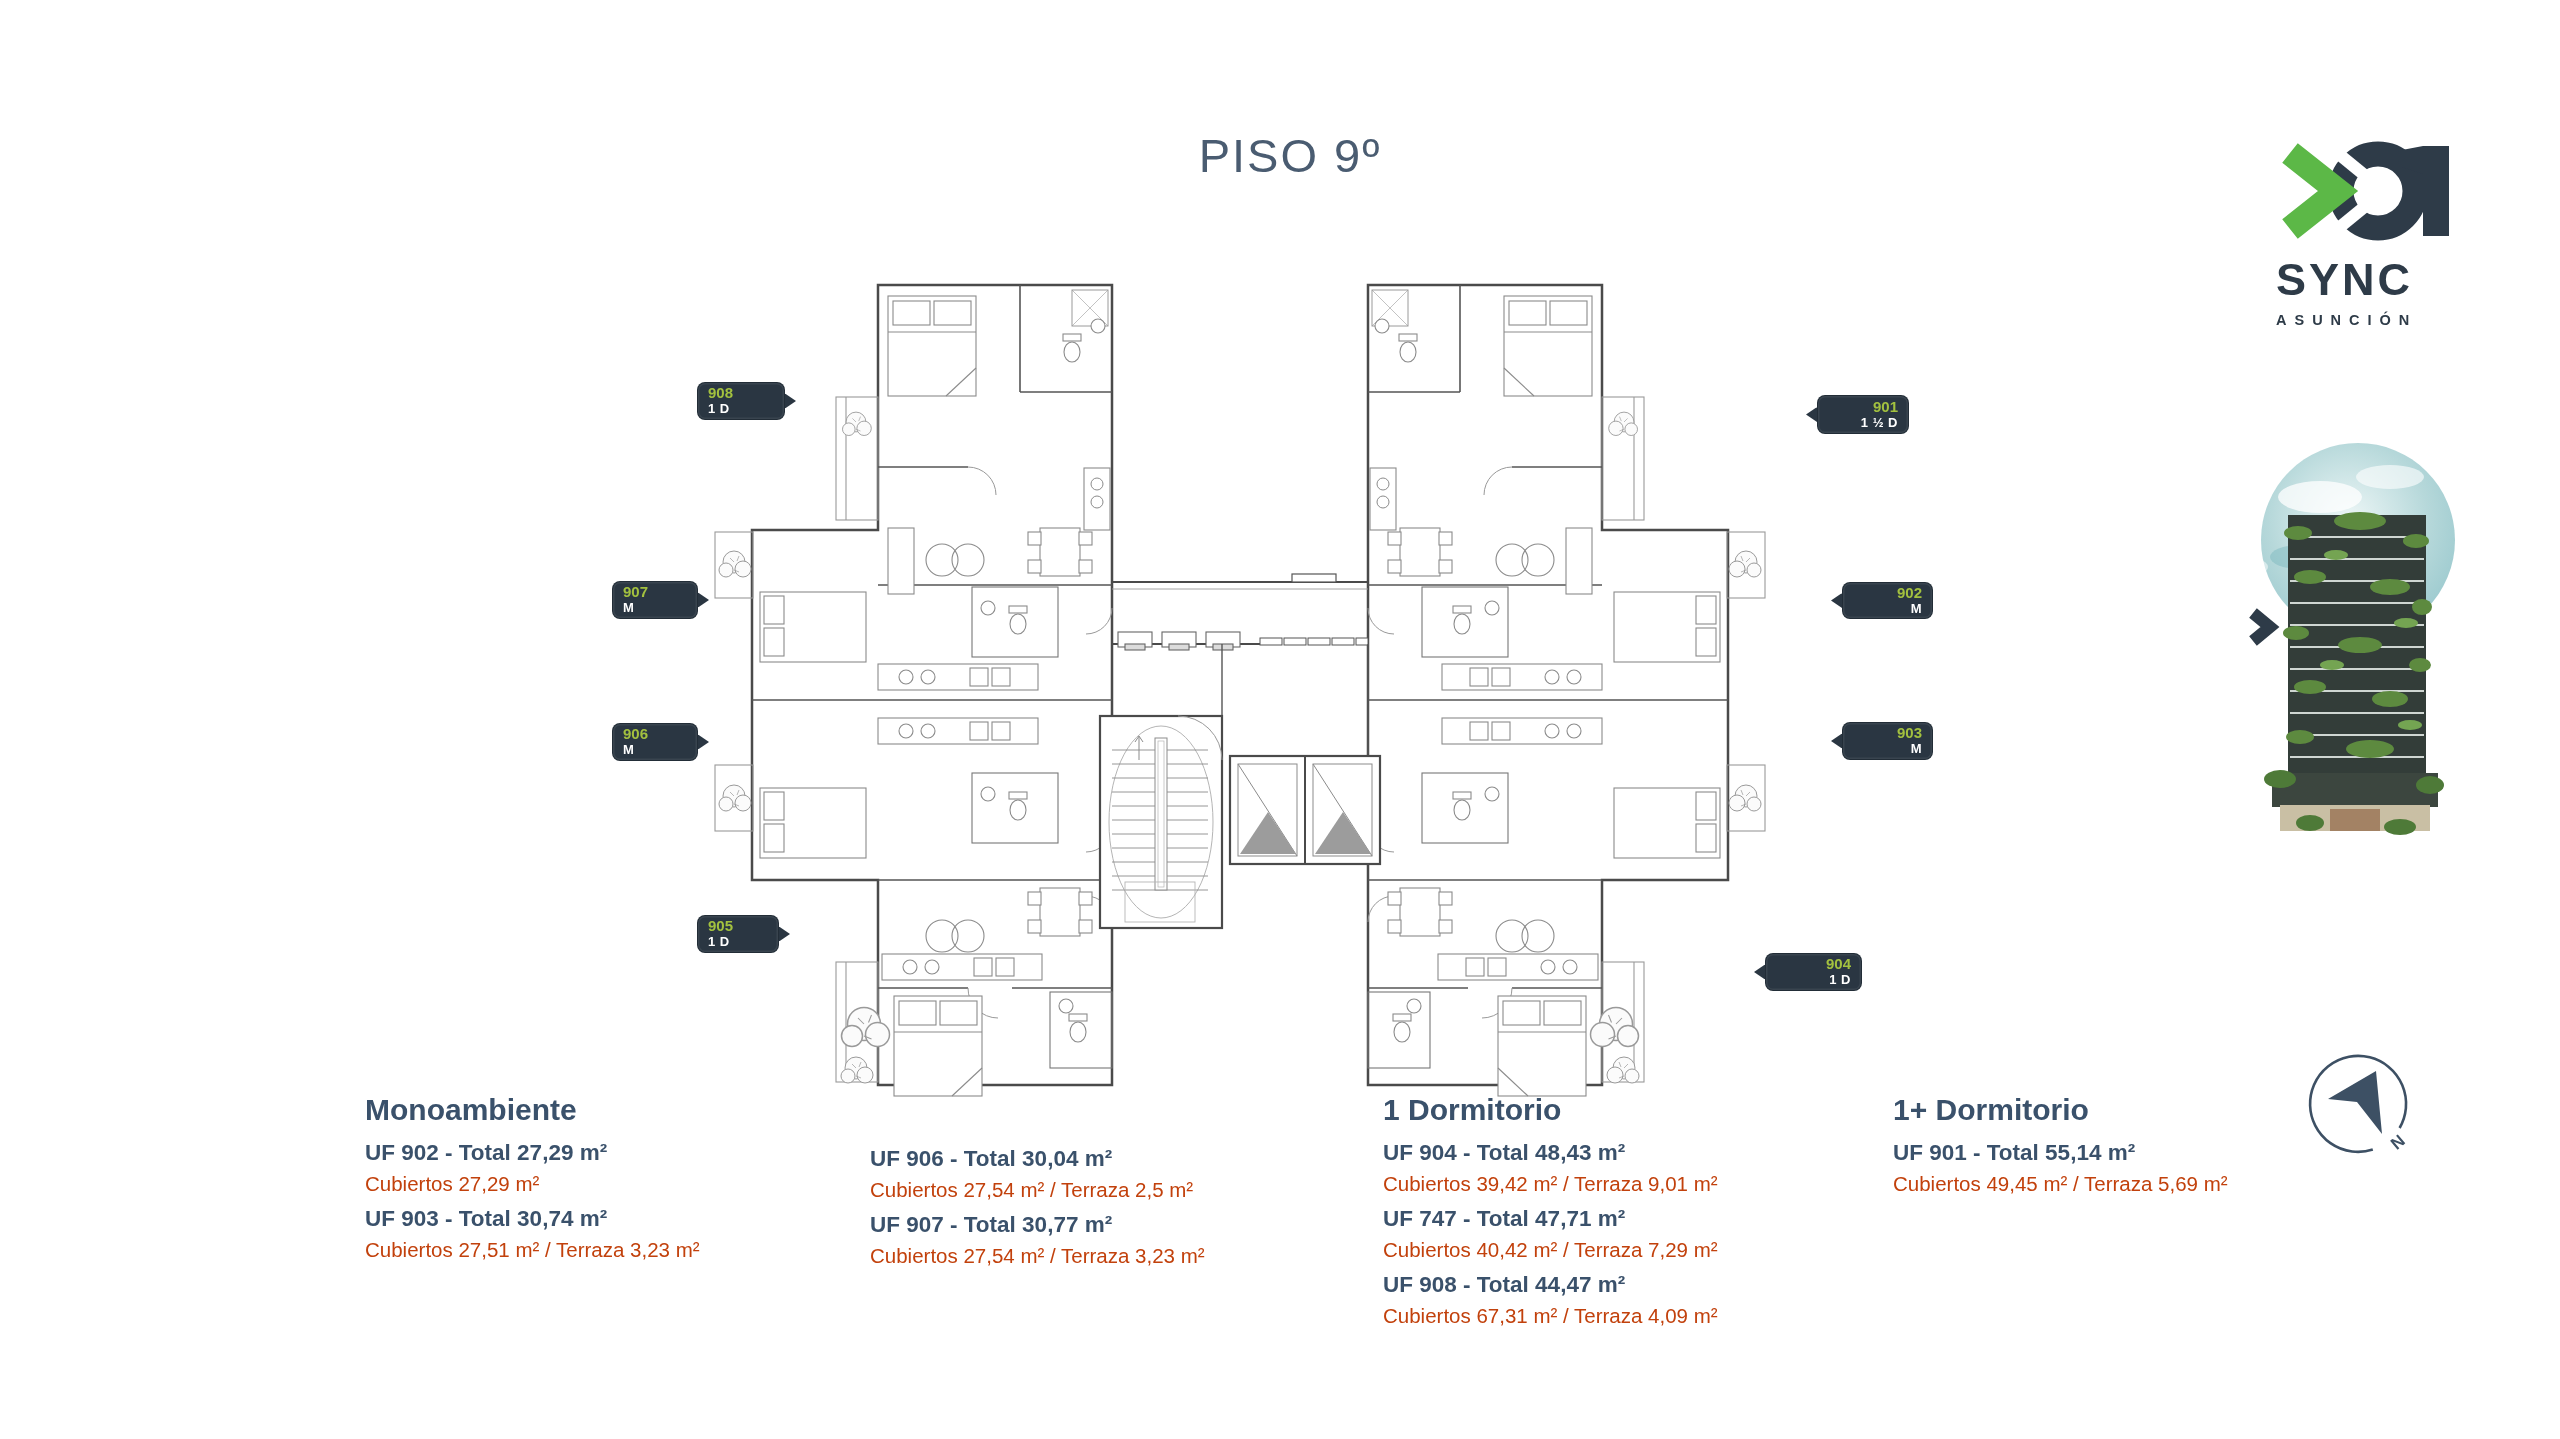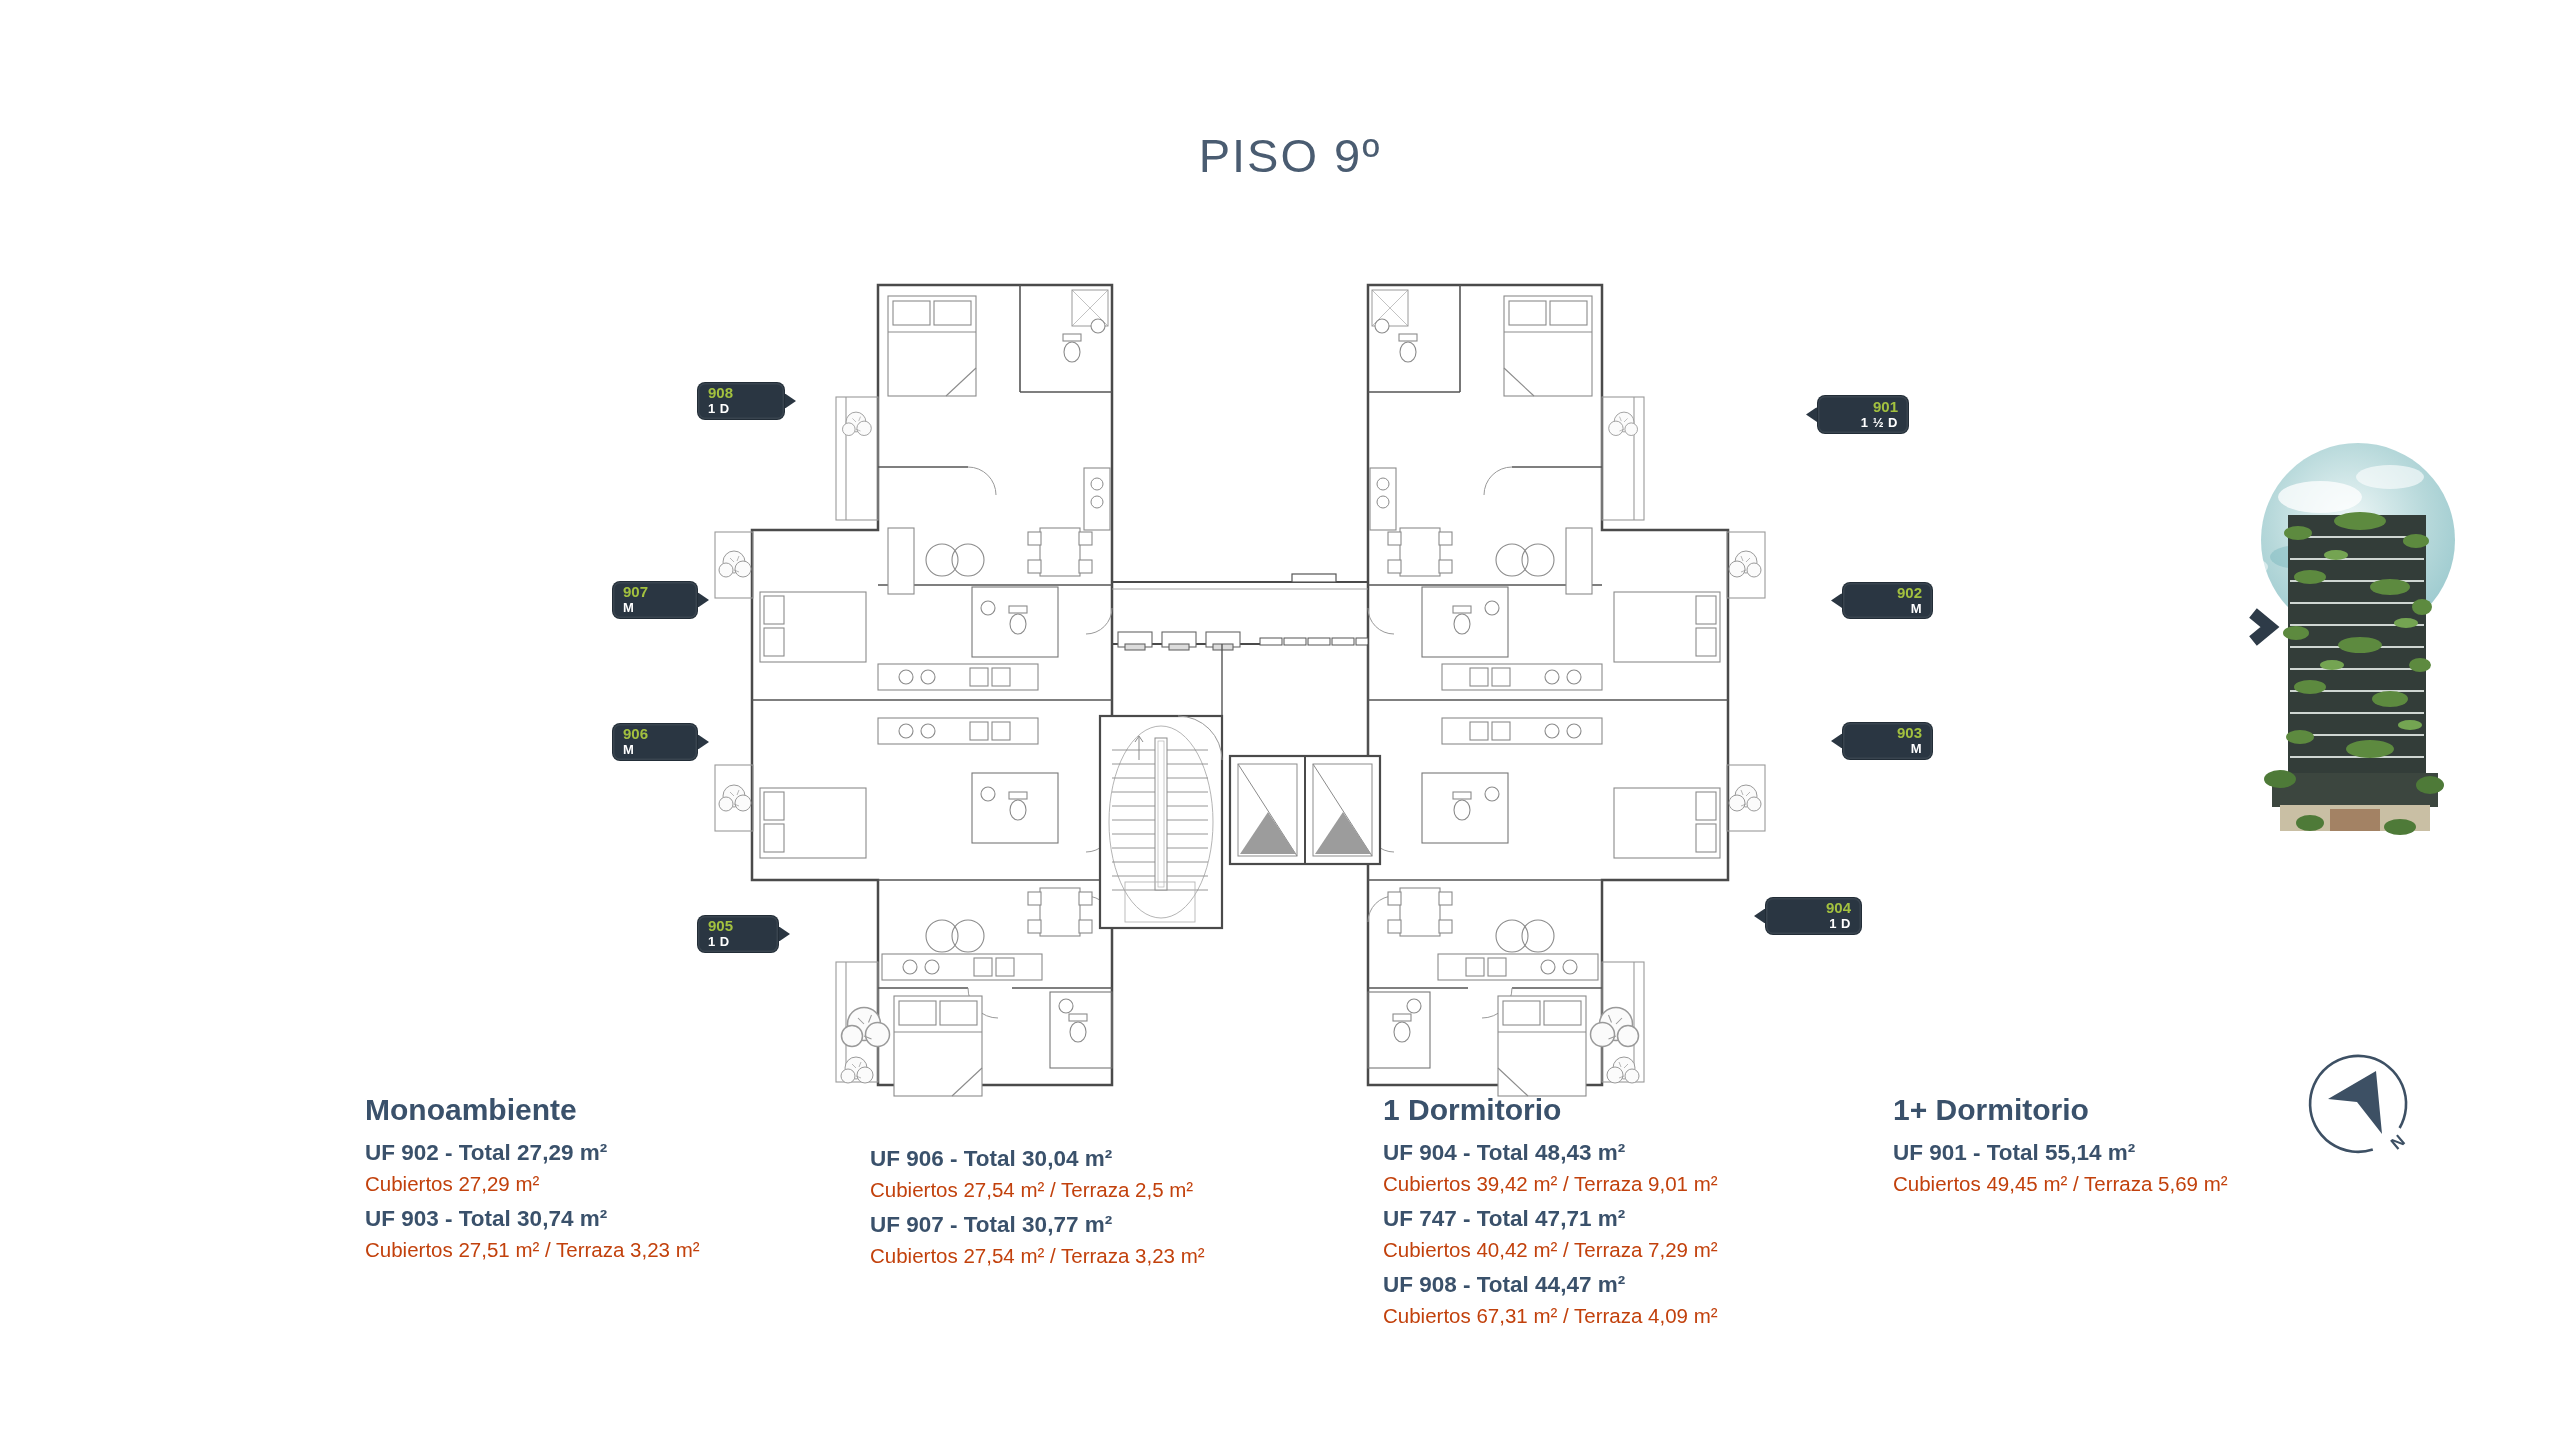--- a/index.html
+++ b/index.html
@@ -264,25 +264,37 @@
     <span class="tag-type">1 ½ D</span>
   </div>
   <div class="tag tag-left" style="left:1811px;top:583px;width:89px;height:35px">
     <span class="tag-num">902</span>
     <span class="tag-type">M</span>
   </div>
   <div class="tag tag-left" style="left:1811px;top:723px;width:89px">
     <span class="tag-num">903</span>
     <span class="tag-type">M</span>
   </div>
-  <div class="tag tag-left" style="left:1734px;top:898px;width:95px">
+  <div class="tag tag-left" style="left:1734px;top:954px;width:95px">
     <span class="tag-num">904</span>
     <span class="tag-type">1 D</span>
   </div>
 
+  <div class="logo">
+    <svg width="180" height="112" viewBox="0 0 180 112">
+      <circle cx="102" cy="55" r="37" fill="none" stroke="#2e3b48" stroke-width="25"></circle>
+      <path d="M48,6 L92,42" stroke="#ffffff" stroke-width="12" fill="none"></path>
+      <path d="M48,104 L92,68" stroke="#ffffff" stroke-width="12" fill="none"></path>
+      <path d="M14,17 L62,55 L14,93" stroke="#5cb847" stroke-width="25" fill="none"></path>
+      <rect x="147" y="10" width="26" height="90" fill="#2e3b48"></rect>
+      <polygon points="126,14 147,10 147,38 126,31" fill="#2e3b48"></polygon>
+    </svg>
+    <span class="logo-name">SYNC</span>
+    <span class="logo-city">ASUNCIÓN</span>
+  </div>
 
   <svg class="abs" style="left:2240px;top:437px" width="230" height="420" viewBox="0 0 230 420">
     <defs>
       <radialGradient id="sky" cx="45%" cy="40%" r="75%">
         <stop offset="0%" stop-color="#eef7f7"></stop>
         <stop offset="55%" stop-color="#b6d8da"></stop>
         <stop offset="100%" stop-color="#8fc3c9"></stop>
       </radialGradient>
     </defs>
     <circle cx="118" cy="103" r="97" fill="url(#sky)"></circle>

